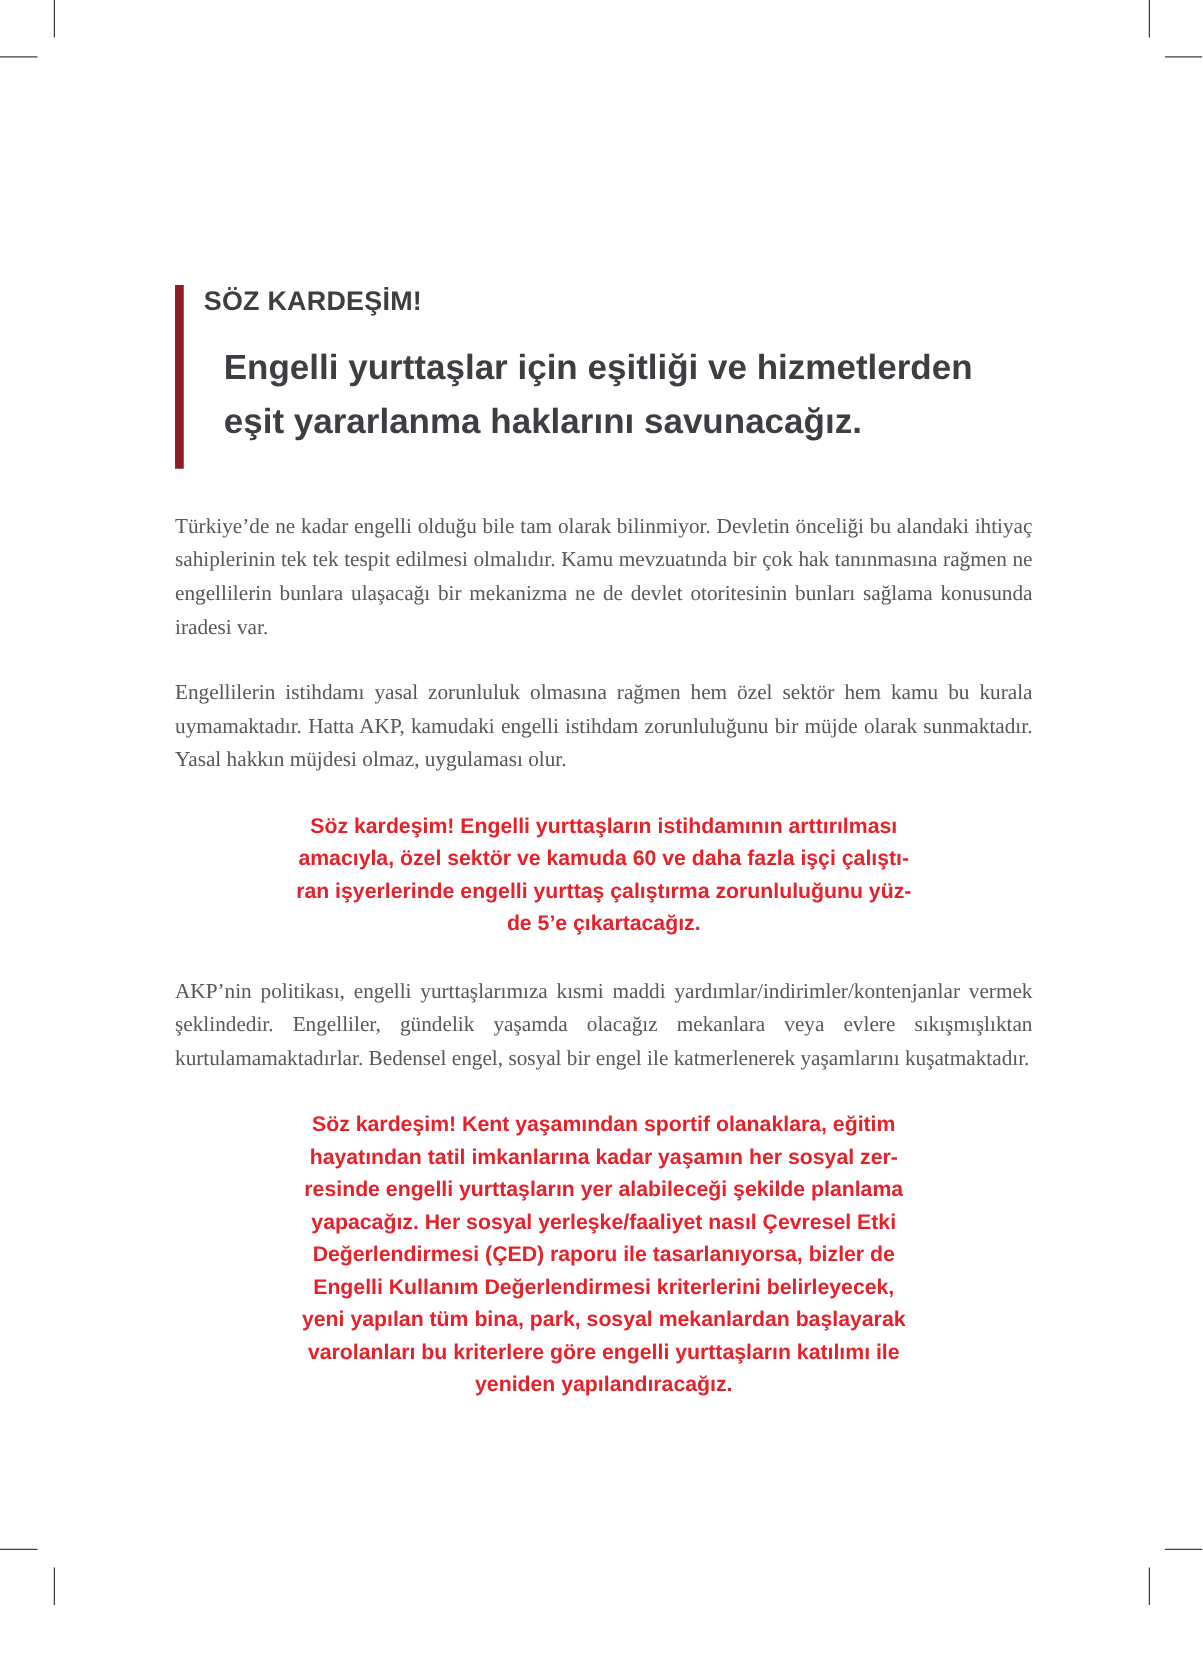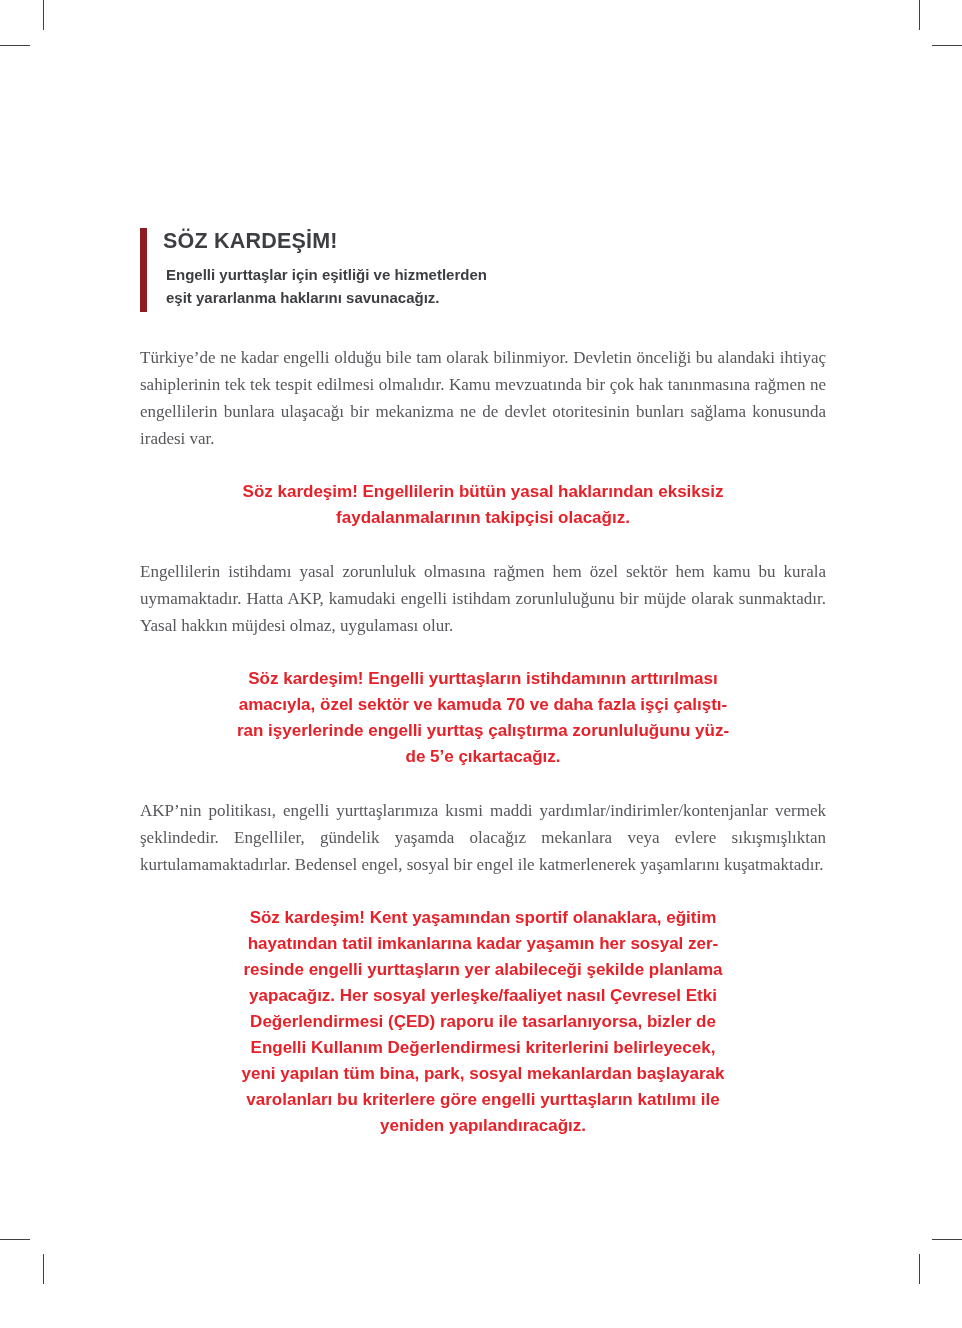--- a/index.html
+++ b/index.html
@@ -50,22 +50,22 @@
     background: var(--heading-bar, #8e1c22);
   }
   .heading-text h1 {
     margin: 0 0 7px 0;
     font-size: 21.5px;
     line-height: 1.3;
     color: var(--heading-text, #3d3e42);
     letter-spacing: 0.2px;
   }
   .heading-text h2 {
-    margin: 3px;
-    font-size: 15px;
+    margin: 16px;
+    font-size: 28px;
     line-height: 1.55;
     color: var(--heading-text, #3d3e42);
     white-space: pre-line;
   }
 
   .body-par {
     margin: 0 0 25px 0;
     font-size: 17px;
     line-height: 27px;
     color: var(--body-text, #56575b);
@@ -114,27 +114,25 @@
       <div class="heading-bar"></div>
       <div class="heading-text">
         <h1>SÖZ KARDEŞİM!</h1>
         <h2>Engelli yurttaşlar için eşitliği ve hizmetlerden
 eşit yararlanma haklarını savunacağız.</h2>
       </div>
     </header>
 
     <p class="body-par">Türkiye’de ne kadar engelli olduğu bile tam olarak bilinmiyor. Devletin önceliği bu alandaki ihtiyaç sahiplerinin tek tek tespit edilmesi olmalıdır. Kamu mevzuatında bir çok hak tanınmasına rağmen ne engellilerin bunlara ulaşacağı bir mekanizma ne de devlet otoritesinin bunları sağlama konusunda iradesi var.</p>
 
-    <p class="promise">Söz kardeşim! Engellilerin bütün yasal haklarından eksiksiz
-faydalanmalarının takipçisi olacağız.</p>
 
     <p class="body-par">Engellilerin istihdamı yasal zorunluluk olmasına rağmen hem özel sektör hem kamu bu kurala uymamaktadır. Hatta AKP, kamudaki engelli istihdam zorunluluğunu bir müjde olarak sunmaktadır. Yasal hakkın müjdesi olmaz, uygulaması olur.</p>
 
     <p class="promise">Söz kardeşim! Engelli yurttaşların istihdamının arttırılması
-amacıyla, özel sektör ve kamuda 70 ve daha fazla işçi çalıştı-
+amacıyla, özel sektör ve kamuda 60 ve daha fazla işçi çalıştı-
 ran işyerlerinde engelli yurttaş çalıştırma zorunluluğunu yüz-
 de 5’e çıkartacağız.</p>
 
     <p class="body-par">AKP’nin politikası, engelli yurttaşlarımıza kısmi maddi yardımlar/indirimler/kontenjanlar vermek şeklindedir. Engelliler, gündelik yaşamda olacağız mekanlara veya evlere sıkışmışlıktan kurtulamamaktadırlar. Bedensel engel, sosyal bir engel ile katmerlenerek yaşamlarını kuşatmaktadır.</p>
 
     <p class="promise">Söz kardeşim! Kent yaşamından sportif olanaklara, eğitim
 hayatından tatil imkanlarına kadar yaşamın her sosyal zer-
 resinde engelli yurttaşların yer alabileceği şekilde planlama
 yapacağız. Her sosyal yerleşke/faaliyet nasıl Çevresel Etki
 Değerlendirmesi (ÇED) raporu ile tasarlanıyorsa, bizler de

